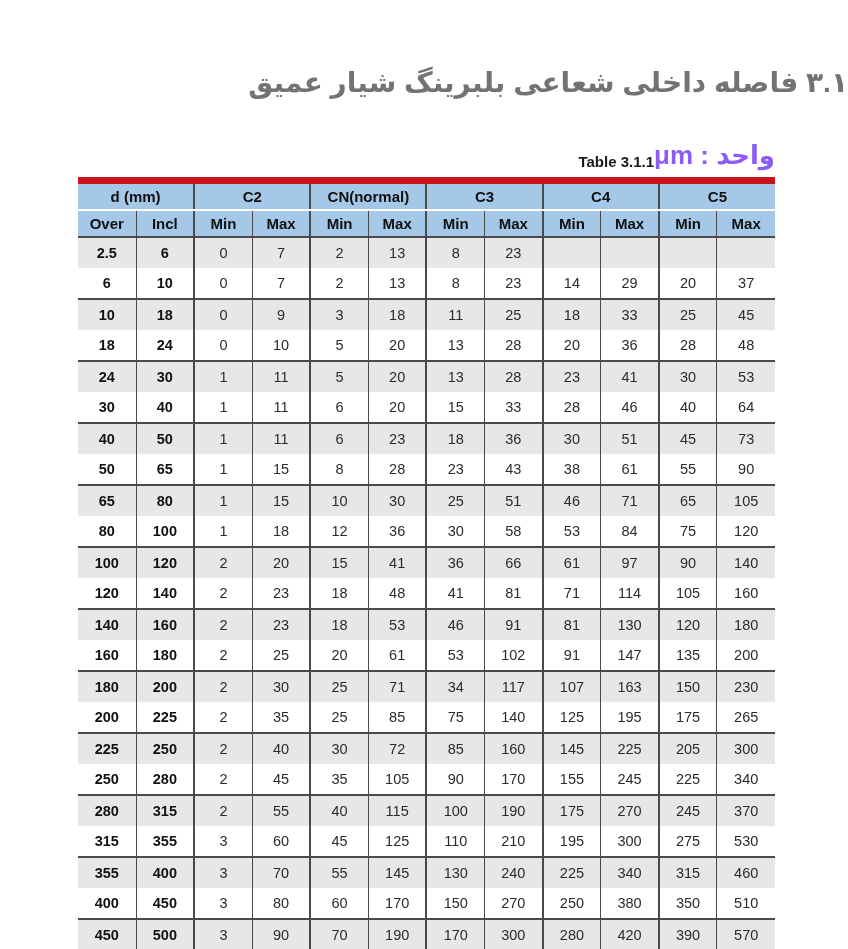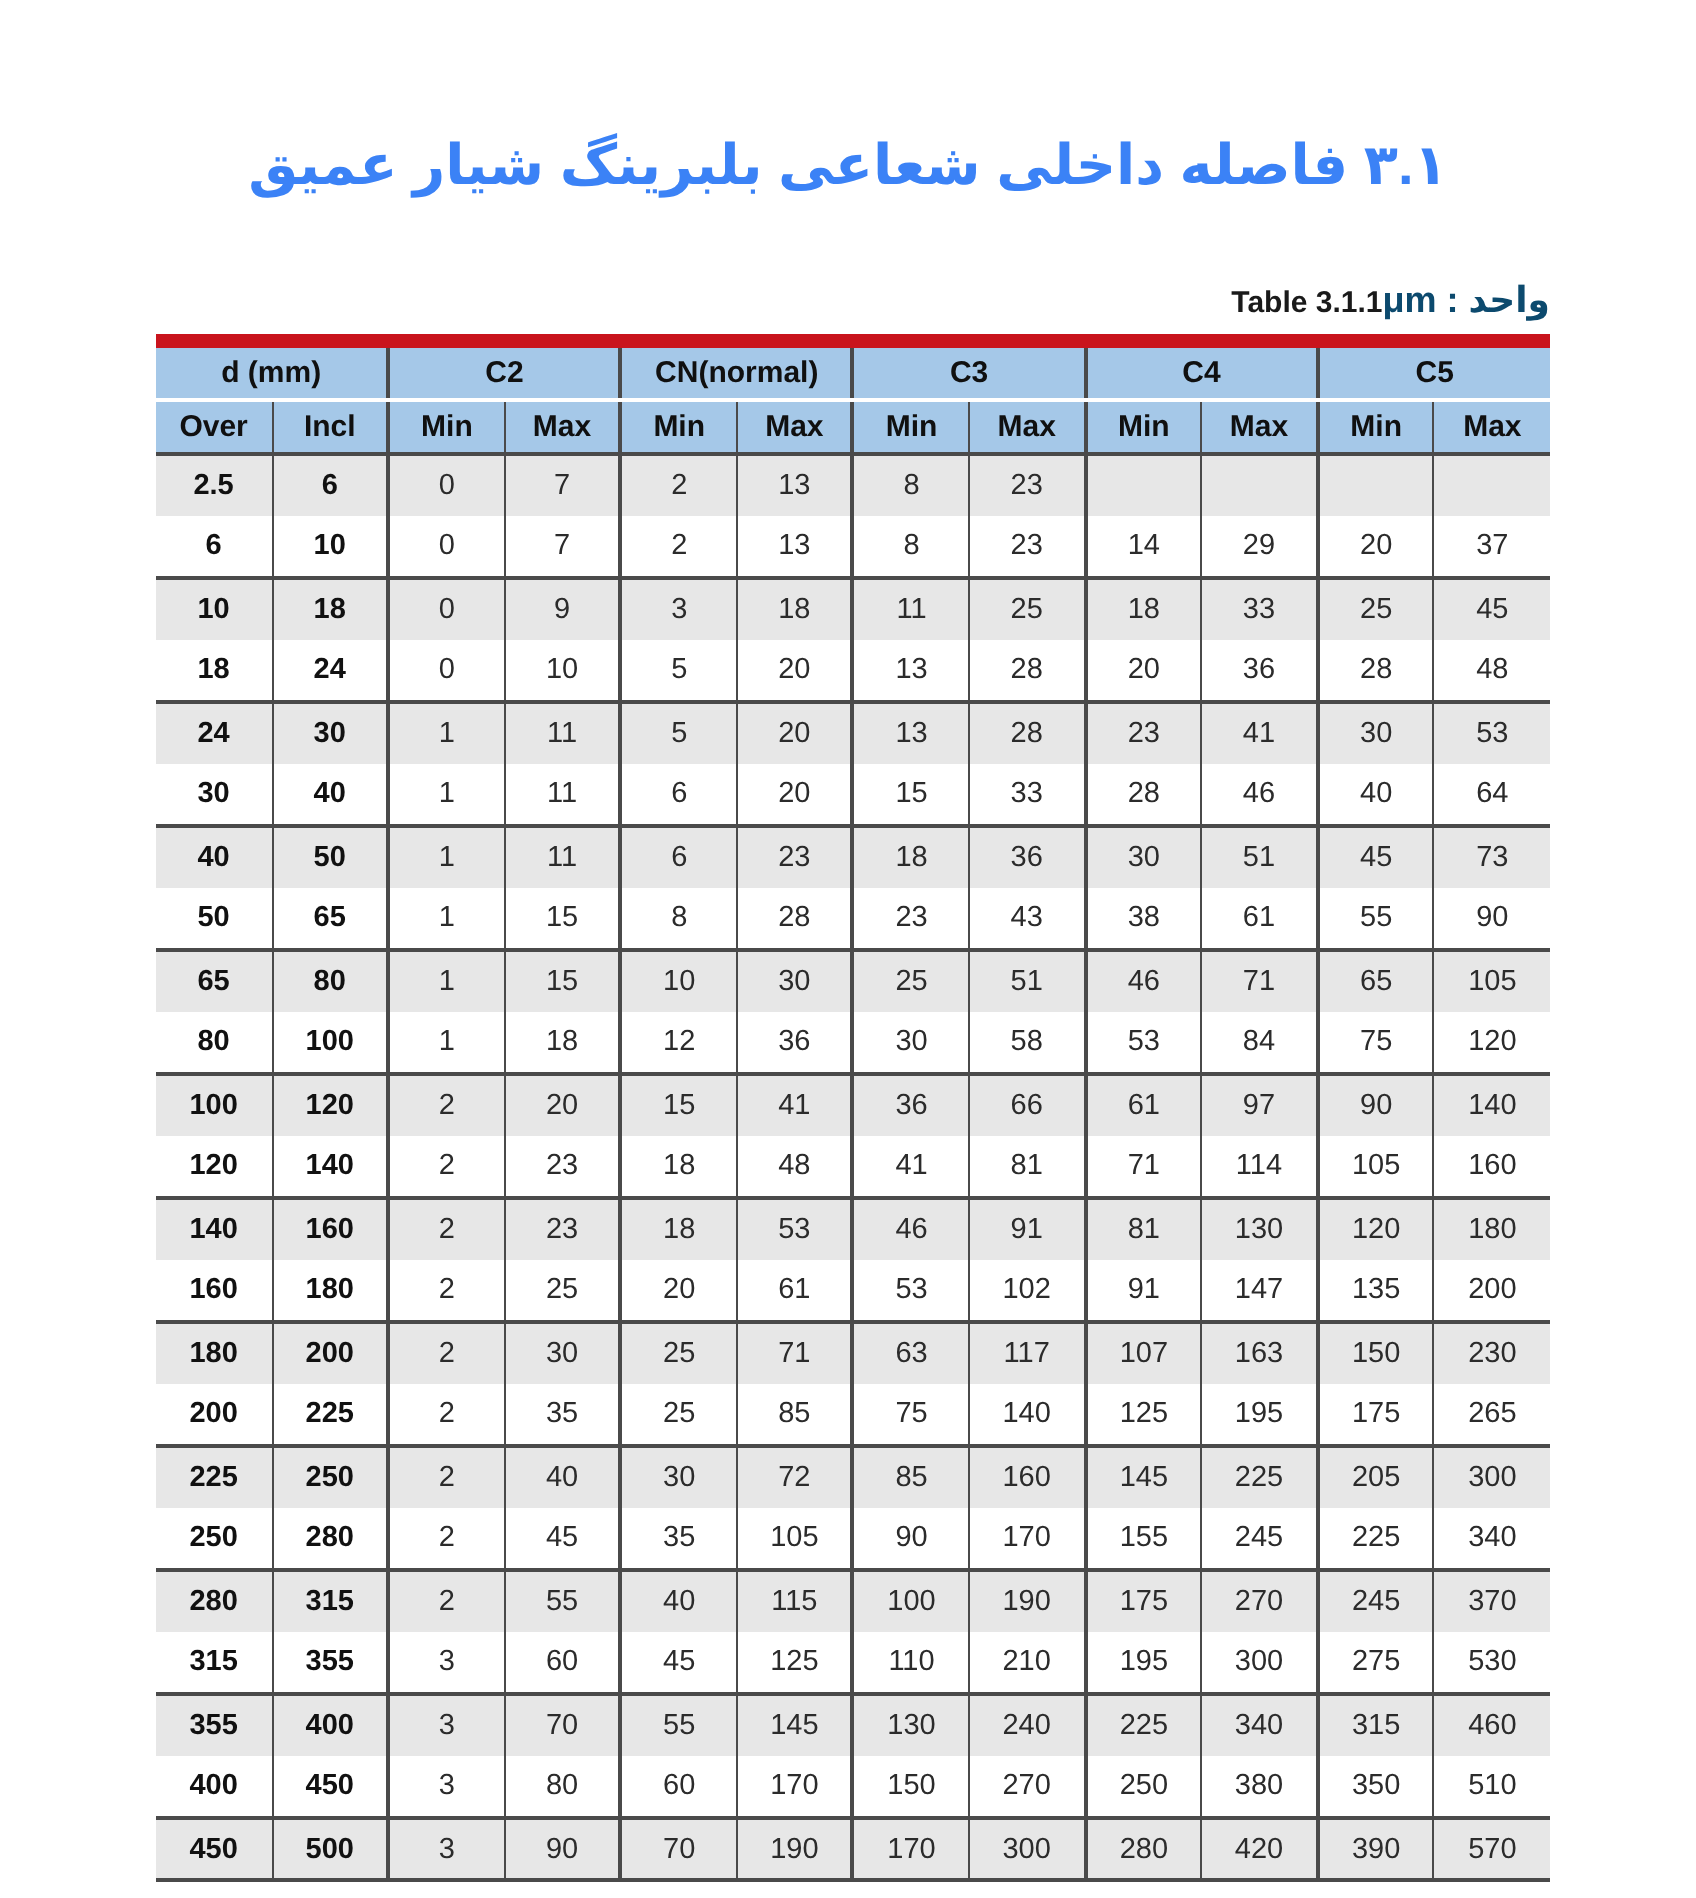--- a/index.html
+++ b/index.html
@@ -15,25 +15,25 @@
   .page{
     position:relative;
     width:848px;
     height:949px;
     background:#fff;
     overflow:hidden;
   }
   .page-title{
     position:absolute;
     top:66px; left:0; right:0;
-    text-align:center;
+    text-align:right;
     direction:rtl;
     font-size:28px;
     font-weight:700;
-    color:#3b82f6;
+    color:#737373;
     letter-spacing:0;
   }
   .table-wrap{
     position:absolute;
     left:78px;
     top:140px;
     width:697px;
   }
   .meta-row{
     display:flex;
@@ -42,23 +42,23 @@
     margin-bottom:6px;
   }
   .table-label{
     font-size:15px;
     font-weight:700;
     color:#1a1a1a;
     padding-left:10px;
     padding-bottom:1px;
   }
   .unit-label{
-    font-size:18px;
+    font-size:26px;
     font-weight:700;
-    color:#0c4a6e;
+    color:#8b5cf6;
     direction:rtl;
   }
   .red-bar{
     height:7px;
     background:var(--red);
   }
   table{
     width:100%;
     border-collapse:collapse;
     table-layout:fixed;
@@ -336,21 +336,21 @@
             <td class="grp">135</td>
             <td>200</td>
           </tr>
           <tr>
             <td class="range">180</td>
             <td class="range">200</td>
             <td class="grp">2</td>
             <td>30</td>
             <td class="grp">25</td>
             <td>71</td>
-            <td class="grp">63</td>
+            <td class="grp">34</td>
             <td>117</td>
             <td class="grp">107</td>
             <td>163</td>
             <td class="grp">150</td>
             <td>230</td>
           </tr>
           <tr>
             <td class="range">200</td>
             <td class="range">225</td>
             <td class="grp">2</td>

